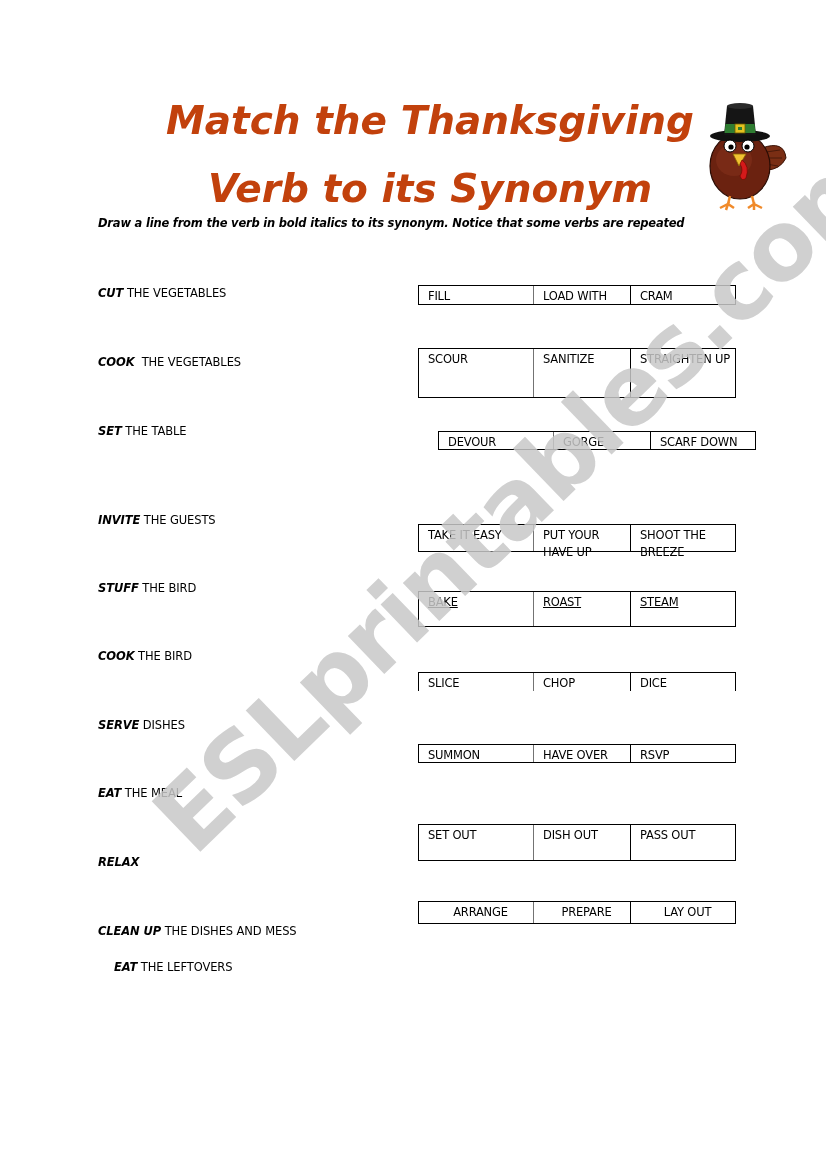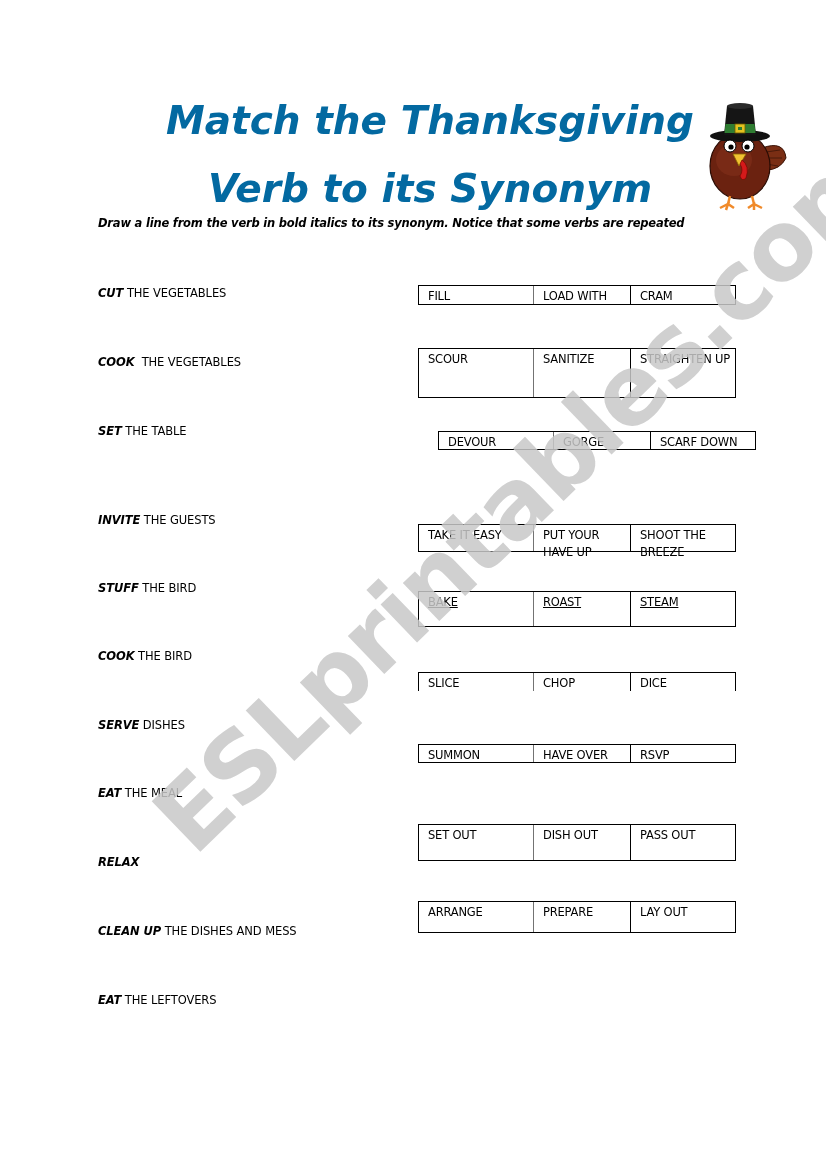--- a/index.html
+++ b/index.html
@@ -2,21 +2,21 @@
 <html><head>
 <meta charset="utf-8">
 <style>
   html, body { margin: 0; padding: 0; background: #ffffff; }
   body { width: 826px; height: 1169px; position: relative; overflow: hidden;
          font-family: "DejaVu Sans", sans-serif; color: #000; }
   .page { position: absolute; left: 0; top: 0; width: 826px; height: 1169px; background: #fff; }
 
   .title { position: absolute; left: 150px; width: 560px; text-align: center;
            font-family: "DejaVu Sans", sans-serif; font-weight: bold; font-style: italic;
-           font-size: 39px; color: #0369a1; letter-spacing: 0px; white-space: nowrap; }
+           font-size: 39px; color: #c2410c; letter-spacing: 0px; white-space: nowrap; }
   .title.l1 { top: 98px; }
   .title.l2 { top: 166px; }
 
   .turkey { position: absolute; left: 700px; top: 100px; width: 88px; height: 112px; }
 
   .instructions { position: absolute; left: 98px; top: 216px;
                   font-family: "DejaVu Sans", sans-serif; font-weight: bold; font-style: italic;
                   font-size: 11.5px; letter-spacing: -0.2px; white-space: nowrap; }
 
   .verb { position: absolute; left: 98px; font-family: "DejaVu Sans", sans-serif;
@@ -82,21 +82,21 @@
   <div class="verb" style="top:286px;"><span class="kw">CUT</span><span style="white-space:pre;"> THE VEGETABLES</span></div>
   <div class="verb" style="top:355px;"><span class="kw">COOK</span><span style="white-space:pre;">  THE VEGETABLES</span></div>
   <div class="verb" style="top:424px;"><span class="kw">SET</span><span style="white-space:pre;"> THE TABLE</span></div>
   <div class="verb" style="top:513px;"><span class="kw">INVITE</span><span style="white-space:pre;"> THE GUESTS</span></div>
   <div class="verb" style="top:581px;"><span class="kw">STUFF</span><span style="white-space:pre;"> THE BIRD</span></div>
   <div class="verb" style="top:649px;"><span class="kw">COOK</span><span style="white-space:pre;"> THE BIRD</span></div>
   <div class="verb" style="top:718px;"><span class="kw">SERVE</span><span style="white-space:pre;"> DISHES</span></div>
   <div class="verb" style="top:786px;"><span class="kw">EAT</span><span style="white-space:pre;"> THE MEAL</span></div>
   <div class="verb" style="top:855px;"><span class="kw">RELAX</span><span style="white-space:pre;"></span></div>
   <div class="verb" style="top:924px;"><span class="kw">CLEAN UP</span><span style="white-space:pre;"> THE DISHES AND MESS</span></div>
-  <div class="verb" style="top:993px;"><span class="kw">EAT</span><span style="white-space:pre;"> THE LEFTOVERS</span></div>
+  <div class="verb" style="top:960px;margin-left:16px;"><span class="kw">EAT</span><span style="white-space:pre;"> THE LEFTOVERS</span></div>
 
   <div class="syn-row" style="top:285px; height:20px;">
     <div class="syn-cell c1">FILL</div>
     <div class="syn-cell c2">LOAD WITH</div>
     <div class="syn-cell c3">CRAM</div>
   </div>
   <div class="syn-row" style="top:348px; height:50px;">
     <div class="syn-cell c1">SCOUR</div>
     <div class="syn-cell c2">SANITIZE</div>
     <div class="syn-cell c3">STRAIGHTEN UP</div>
@@ -124,20 +124,20 @@
   <div class="syn-row" style="top:744px; height:19px;">
     <div class="syn-cell c1">SUMMON</div>
     <div class="syn-cell c2">HAVE OVER</div>
     <div class="syn-cell c3">RSVP</div>
   </div>
   <div class="syn-row" style="top:824px; height:37px;">
     <div class="syn-cell c1">SET OUT</div>
     <div class="syn-cell c2">DISH OUT</div>
     <div class="syn-cell c3">PASS OUT</div>
   </div>
-  <div class="syn-row" style="top:901px; height:32px;">
+  <div class="syn-row" style="top:901px; height:23px;text-align:center;">
     <div class="syn-cell c1">ARRANGE</div>
     <div class="syn-cell c2">PREPARE</div>
     <div class="syn-cell c3">LAY OUT</div>
   </div>
 
   <div class="watermark">ESLprintables.com</div>
 </div>
 
 </body></html>

